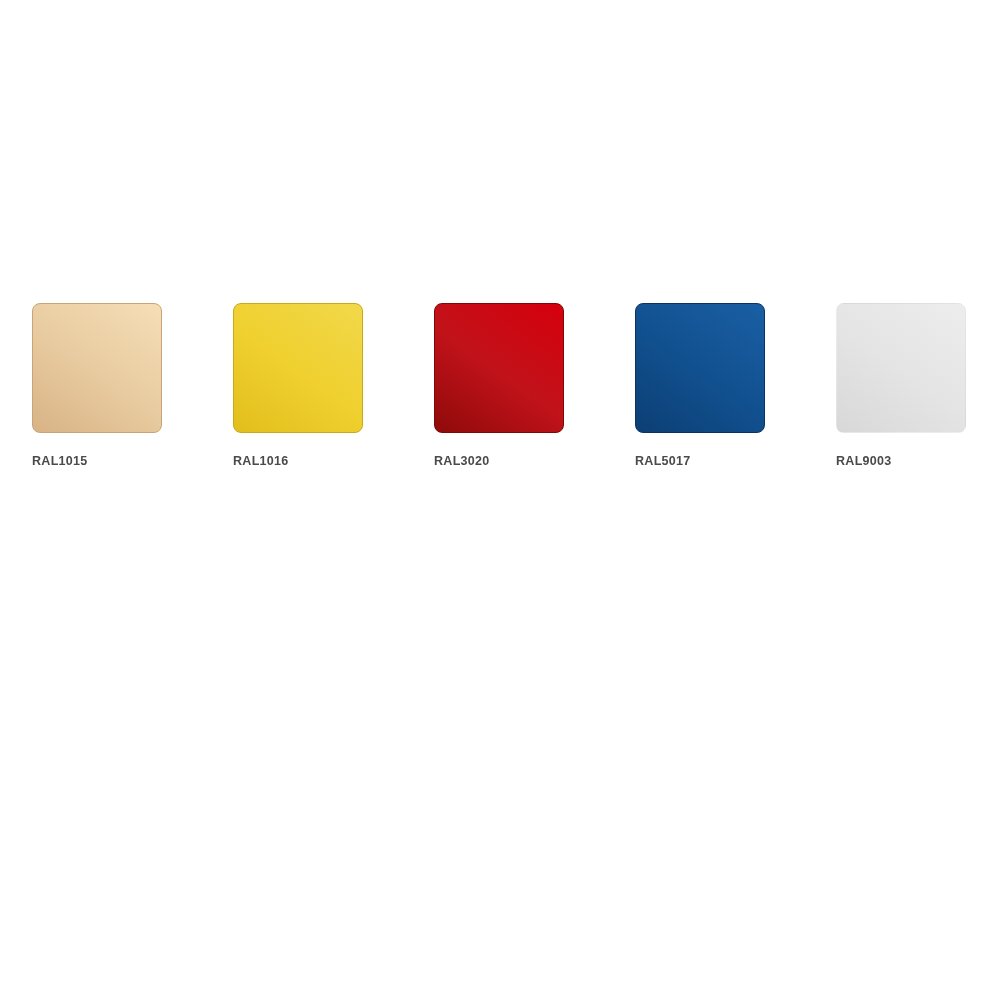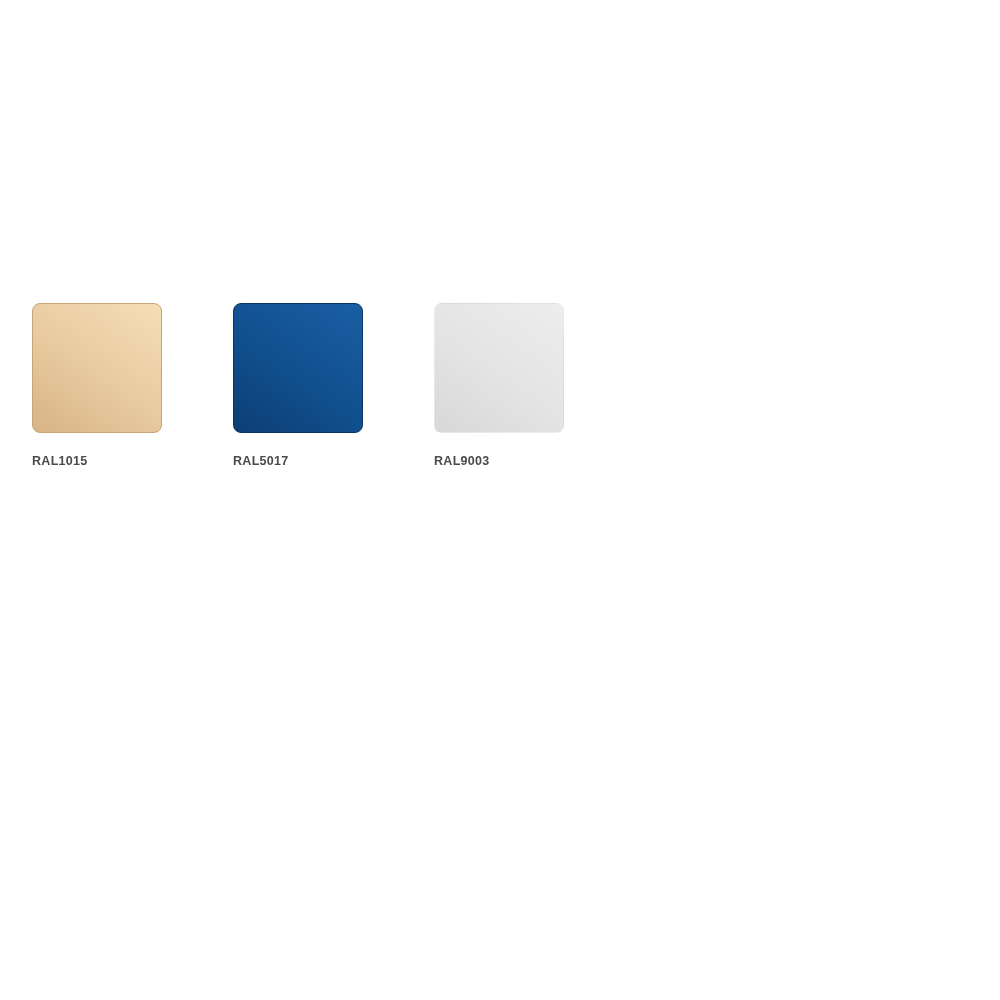--- a/index.html
+++ b/index.html
@@ -50,20 +50,28 @@
 </style>
 </head>
 <body>
 
 <div id="swatch-grid">
     <div class="swatch-cell">
       <div class="swatch-chip" style="background: linear-gradient(215deg, rgb(246, 222, 183) 0%, rgb(232, 203, 160) 52%, rgb(216, 179, 134) 100%); border: 1px solid rgb(201, 164, 120);"></div>
       <div class="swatch-label">RAL1015</div>
     </div>
     <div class="swatch-cell">
+      <div class="swatch-chip" style="background: linear-gradient(215deg, rgb(242, 216, 74) 0%, rgb(239, 208, 47) 52%, rgb(226, 190, 28) 100%); border: 1px solid rgb(201, 169, 22);"></div>
+      <div class="swatch-label">RAL1016</div>
+    </div>
+    <div class="swatch-cell">
+      <div class="swatch-chip" style="background: linear-gradient(215deg, rgb(214, 0, 12) 0%, rgb(193, 18, 26) 52%, rgb(143, 10, 10) 100%); border: 1px solid rgb(124, 8, 8);"></div>
+      <div class="swatch-label">RAL3020</div>
+    </div>
+    <div class="swatch-cell">
       <div class="swatch-chip" style="background: linear-gradient(215deg, rgb(26, 95, 164) 0%, rgb(17, 80, 143) 52%, rgb(12, 63, 116) 100%); border: 1px solid rgb(10, 52, 98);"></div>
       <div class="swatch-label">RAL5017</div>
     </div>
     <div class="swatch-cell">
       <div class="swatch-chip" style="background: linear-gradient(215deg, rgb(237, 237, 237) 0%, rgb(228, 228, 228) 52%, rgb(216, 216, 216) 100%); border: 1px solid transparent;"></div>
       <div class="swatch-label">RAL9003</div>
     </div>
   </div>
 
 </body></html>

